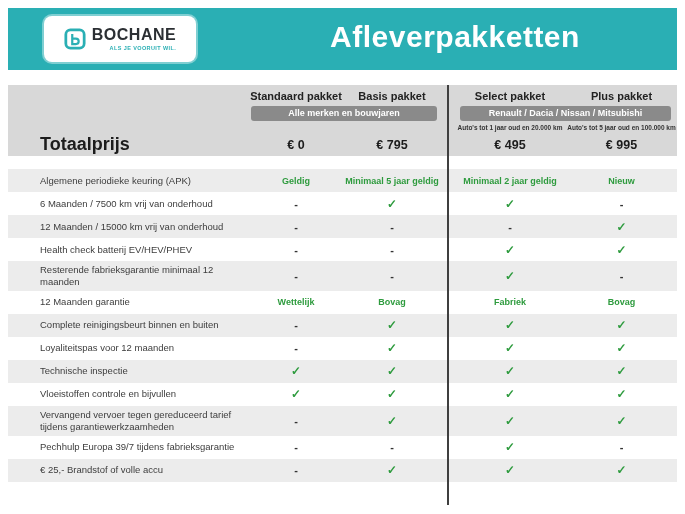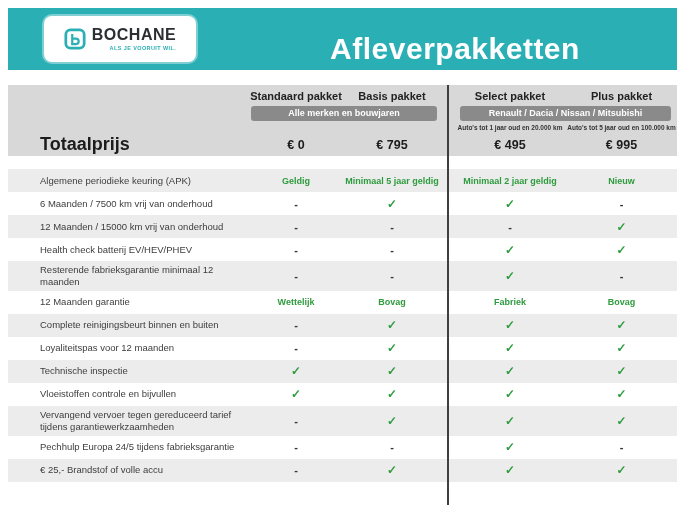--- a/index.html
+++ b/index.html
@@ -7,21 +7,21 @@
   body { font-family:"Liberation Sans", sans-serif; background:#ffffff; }
   .page { position:relative; width:685px; height:514px; background:#ffffff; overflow:hidden; padding:8px; }
 
   
   .topbar { position:relative; height:62px; background:#2aafb4; display:flex; align-items:center; }
   .logo-box { margin-left:36px; width:152px; height:46px; background:#ffffff; border-radius:8px;
               display:flex; align-items:center; justify-content:center; gap:6px; box-shadow:0 0 0 2px rgba(255,255,255,.4); }
   .logo-text { display:flex; flex-direction:column; align-items:flex-end; line-height:1; }
   .logo-name { font-size:16px; font-weight:bold; color:#2b2f33; letter-spacing:.5px; }
   .logo-tagline { font-size:5.5px; font-weight:bold; color:#2aafb4; margin-top:3px; letter-spacing:.4px; }
-  .page-title { position:absolute; left:447px; top:24px; transform:translateX(-50%);
+  .page-title { position:absolute; left:447px; top:12px; transform:translateX(-50%);
                 color:#ffffff; font-size:30px; font-weight:bold; letter-spacing:.5px; white-space:nowrap; }
 
   
   .grid { display:grid; grid-template-columns:240px 96px 96px 14px 112px 111px; align-items:center; }
   .c-label { grid-column:1; padding-left:32px; text-align:left; }
   .c0 { grid-column:2; text-align:center; }
   .c1 { grid-column:3; text-align:center; }
   .c2 { grid-column:5; text-align:center; }
   .c3 { grid-column:6; text-align:center; }
 
@@ -172,21 +172,21 @@
         <div class="c3 check">✓</div>
       </div>
       <div class="grid row stripe">
         <div class="row-label c-label">Vervangend vervoer tegen gereduceerd tarief tijdens garantiewerkzaamheden</div>
         <div class="c0 dash">-</div>
         <div class="c1 check">✓</div>
         <div class="c2 check">✓</div>
         <div class="c3 check">✓</div>
       </div>
       <div class="grid row">
-        <div class="row-label c-label">Pechhulp Europa 24/5 tijdens fabrieksgarantie</div>
+        <div class="row-label c-label">Pechhulp Europa 39/7 tijdens fabrieksgarantie</div>
         <div class="c0 dash">-</div>
         <div class="c1 dash">-</div>
         <div class="c2 check">✓</div>
         <div class="c3 dash">-</div>
       </div>
       <div class="grid row stripe">
         <div class="row-label c-label">€ 25,- Brandstof of volle accu</div>
         <div class="c0 dash">-</div>
         <div class="c1 check">✓</div>
         <div class="c2 check">✓</div>

